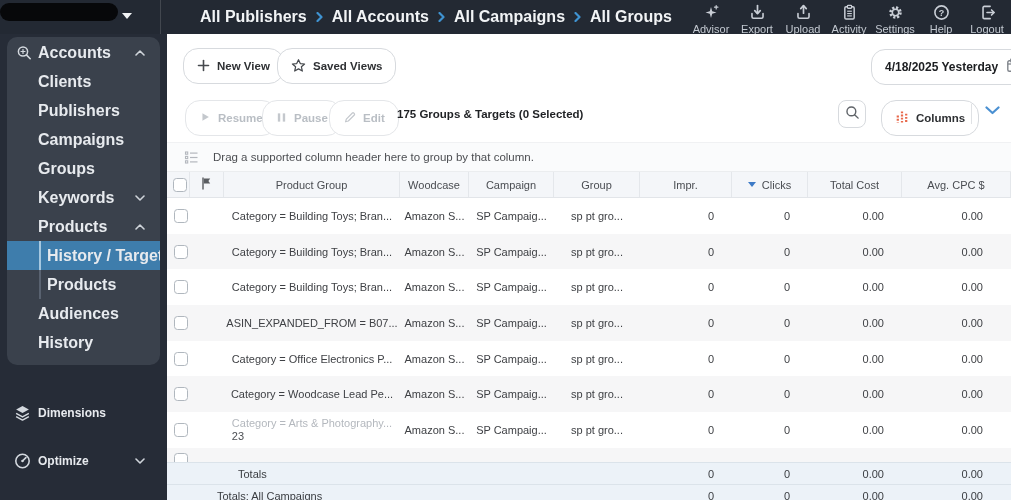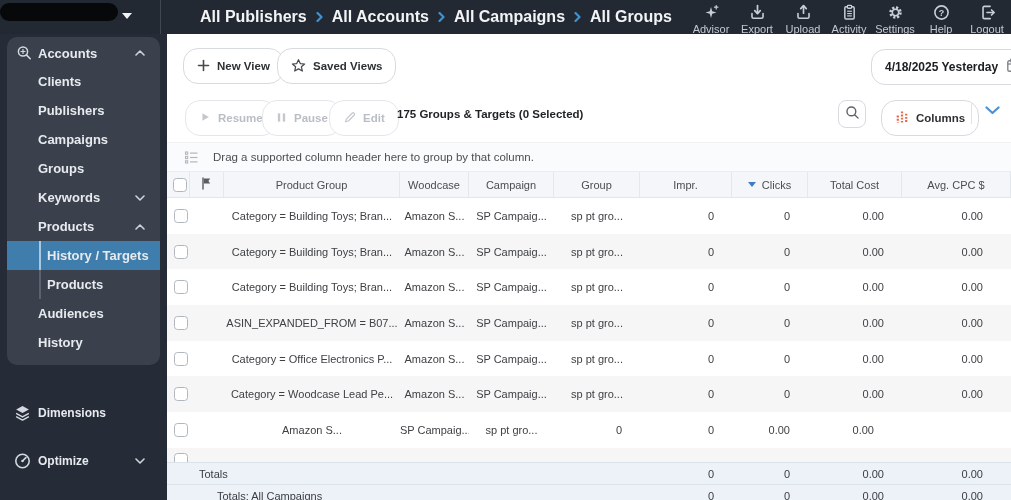--- a/index.html
+++ b/index.html
@@ -20,21 +20,21 @@
   .topbar-actions { position:absolute; right:1px; top:1px; height:33px; display:flex; }
   .tb-action { width:46px; display:flex; flex-direction:column; align-items:center; padding-top:3px; cursor:pointer; }
   .tb-action svg { display:block; }
   .tb-action .lbl { font-size:11px; color:#c3c9d1; margin-top:2px; white-space:nowrap; }
 
   
   .sidebar { position:absolute; left:0; top:34px; width:167px; height:466px; background:#262c37; }
   .side-panel { position:absolute; left:7px; top:3px; width:153px; background:#3a414c; border-radius:10px;
     padding:2px 0 8px 0; overflow:hidden; }
   .side-item { position:relative; height:29px; display:flex; align-items:center; padding-left:31px;
-    font-size:13px; font-weight:700; color:#e7eaee; cursor:pointer; white-space:nowrap; }
+    font-size:16px; font-weight:700; color:#e7eaee; cursor:pointer; white-space:nowrap; }
   .side-item.header { height:28px; }
   .side-item .s-icon { position:absolute; left:9px; top:50%; transform:translateY(-50%); display:flex; }
   .side-item .chev { position:absolute; right:15px; top:50%; transform:translateY(-50%); display:flex; }
   .side-item.sub { padding-left:40px; }
   .side-item.sub::before { content:""; position:absolute; left:32px; top:0; bottom:0; width:2px; background:#596270; }
   .side-item.selected { background:#3e7dac; }
   .side-item.selected::before { background:#a6c8e0; }
   .side-link { position:absolute; left:0; width:167px; height:30px; display:flex; align-items:center; padding-left:38px;
     font-size:12px; font-weight:700; color:#e7eaee; cursor:pointer; }
   .side-link .s-icon { position:absolute; left:14px; top:50%; transform:translateY(-50%); display:flex; }
@@ -91,21 +91,21 @@
   .cb { display:inline-block; width:14px; height:14px; background:#fff; border:1.5px solid #b0b7be; border-radius:3.5px; cursor:pointer; }
   .partial .cb { margin-top:5px; }
   .pg2 { display:inline-block; text-align:left; line-height:12.5px; }
   .pg2 .l1 { display:block; color:#b4b8be; }
   .pg2 .l2 { display:block; color:#4b4e53; }
 
   .totals-row { position:absolute; left:0; width:844px; height:22px; background:#ecf2f8;
     border-top:1px solid #dbe3ea; align-items:center; font-size:11px; color:#3a3d41; }
   .totals-row.t1 { top:428px; }
   .totals-row.t2 { top:450px; }
-  .t-label { grid-column:1 / 7; padding-left:32px; white-space:nowrap; }
+  .t-label { grid-column:1 / 7; padding-left:71px; white-space:nowrap; }
   .t2 .t-label { padding-left:50px; }
 </style>
 </head>
 <body>
 
 <div class="app">
 
   <div class="topbar">
     <div class="client-pill"></div>
     <div class="client-caret"></div>
@@ -487,20 +487,23 @@
         <div class="cell num">0</div>
         <div class="cell num">0.00</div>
         <div class="cell num num-last">0.00</div>
       </div>
 
       <div class="trow grid">
         <div class="cell c-check">
             <span class="cb"></span>
           </div>
         <div class="cell"></div>
+        <div class="cell c-center">
+          <span class="pg2"><span class="l1">Category = Arts &amp; Photography...</span><span class="l2">23</span></span>
+        </div>
         <div class="cell c-center">Amazon S...</div>
         <div class="cell c-center">SP Campaig...</div>
         <div class="cell c-center">sp pt gro...</div>
         <div class="cell num">0</div>
         <div class="cell num">0</div>
         <div class="cell num">0.00</div>
         <div class="cell num num-last">0.00</div>
       </div>
 
       <div class="trow grid alt partial">

